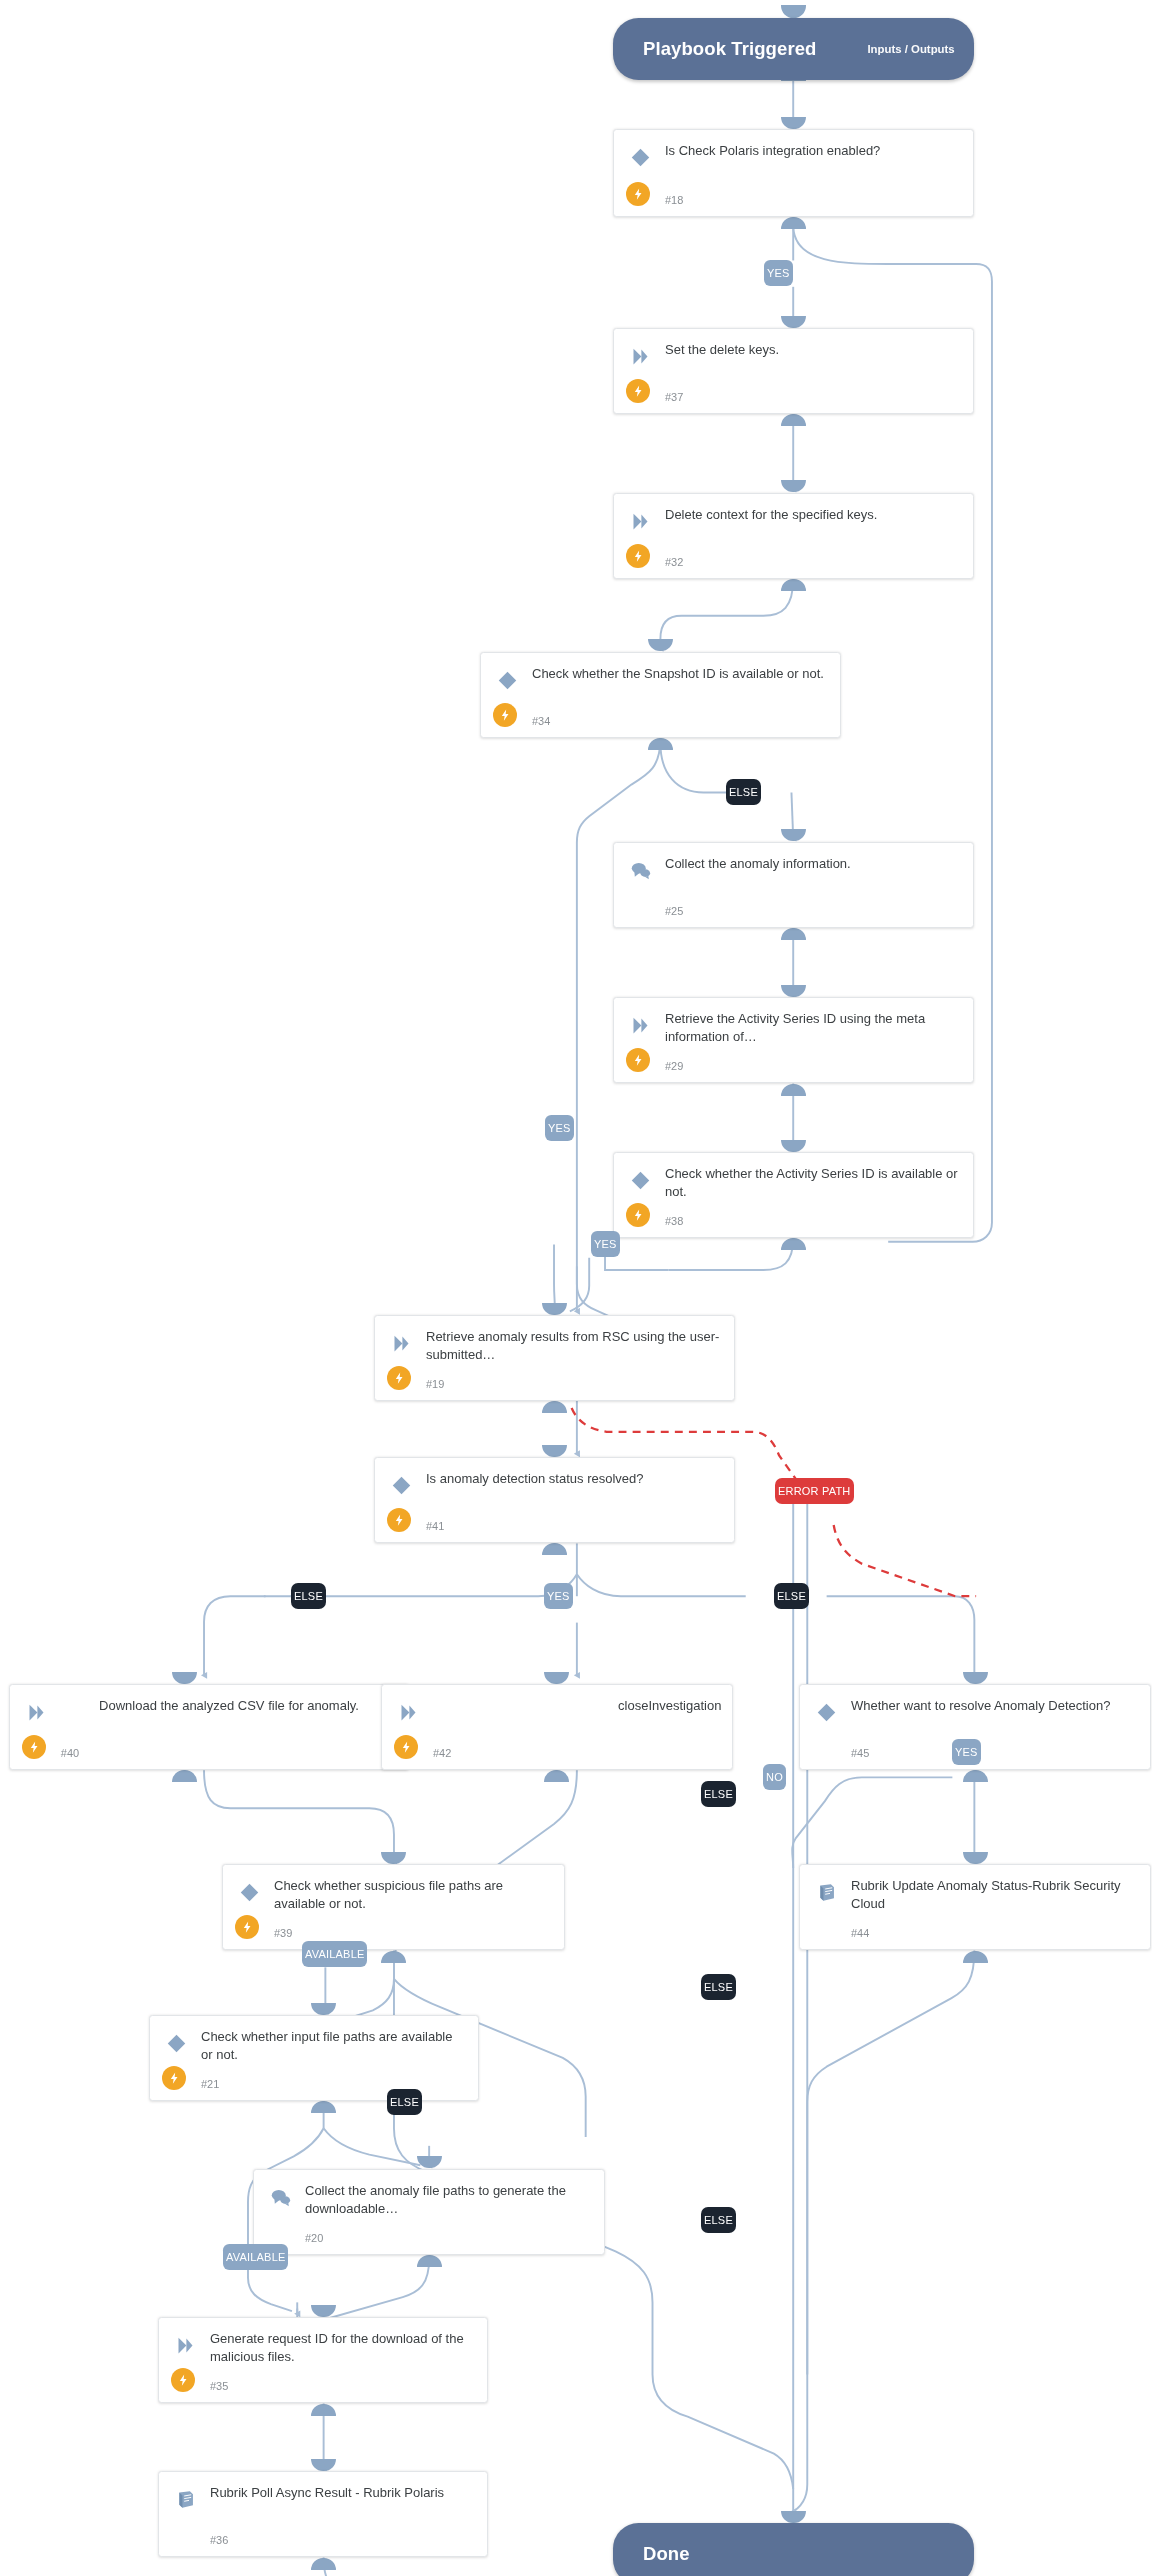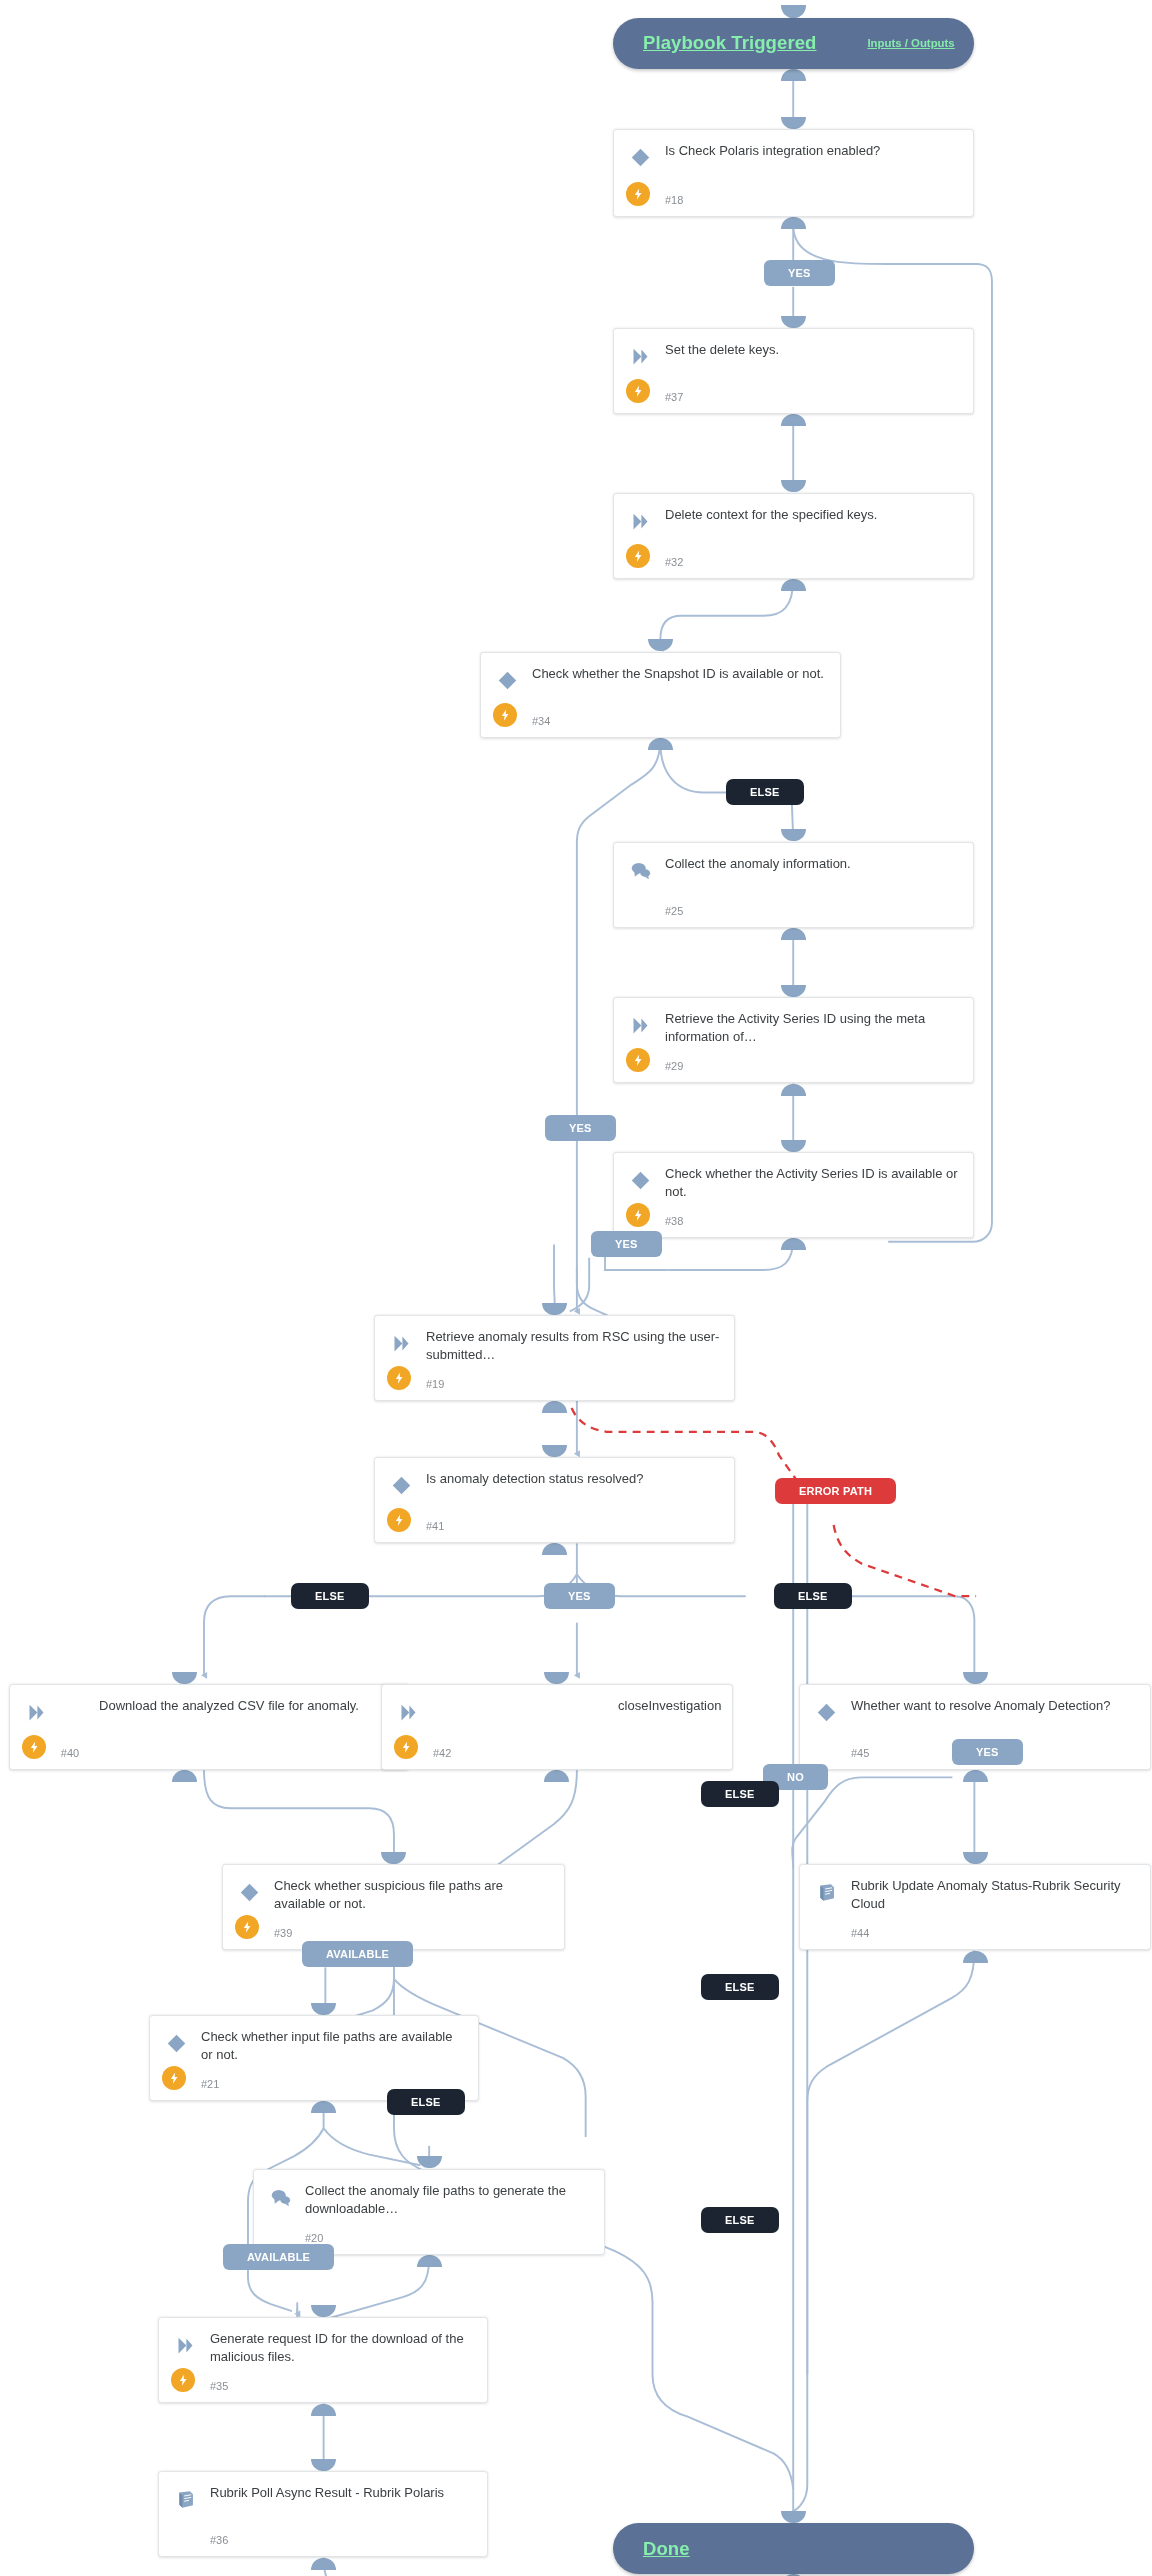--- a/index.html
+++ b/index.html
@@ -19,29 +19,28 @@
   #edges {
     position: absolute;
     left: 0; top: 0;
     width: 1152px; height: 2576px;
     pointer-events: none;
   }
 
   
   .terminal {
     position: absolute;
-    height: 51px;
+    height: 62px;
     border-radius: 25.5px;
     background: #5b7196;
     box-shadow: 0 1.8px 3.5px rgba(0,0,0,.22);
     display: flex;
     align-items: center;
-    color: #86efac;
+    color: #ffffff;
     z-index: 6;
-    text-decoration: underline;
   }
   .terminal .t-title {
     font-size: 18.5px;
     font-weight: bold;
     margin-left: 30px;
     letter-spacing: 0.1px;
     white-space: nowrap;
   }
   .terminal .t-sub {
     font-size: 11.4px;
@@ -107,25 +106,25 @@
   .port.top   { border-radius: 0 0 12.3px 12.3px; }
   .port.bot   { border-radius: 12.3px 12.3px 0 0; }
 
   
   .badge {
     position: absolute;
     display: flex;
     align-items: center;
     justify-content: center;
     font-size: 11px;
-    font-weight: bold;
+    font-weight: normal;
     color: #ffffff;
     border-radius: 6.2px;
     height: 26px;
-    padding: 0 24px;
+    padding: 0 3px;
     white-space: nowrap;
     letter-spacing: 0.2px;
     z-index: 7;
   }
   .badge.blue { background: #8ba6c4; }
   .badge.dark { background: #1b2430; border-radius: 7px; }
   .badge.red  { background: #dd3b3b; border-radius: 7px; }
 </style>
 </head>
 <body>

